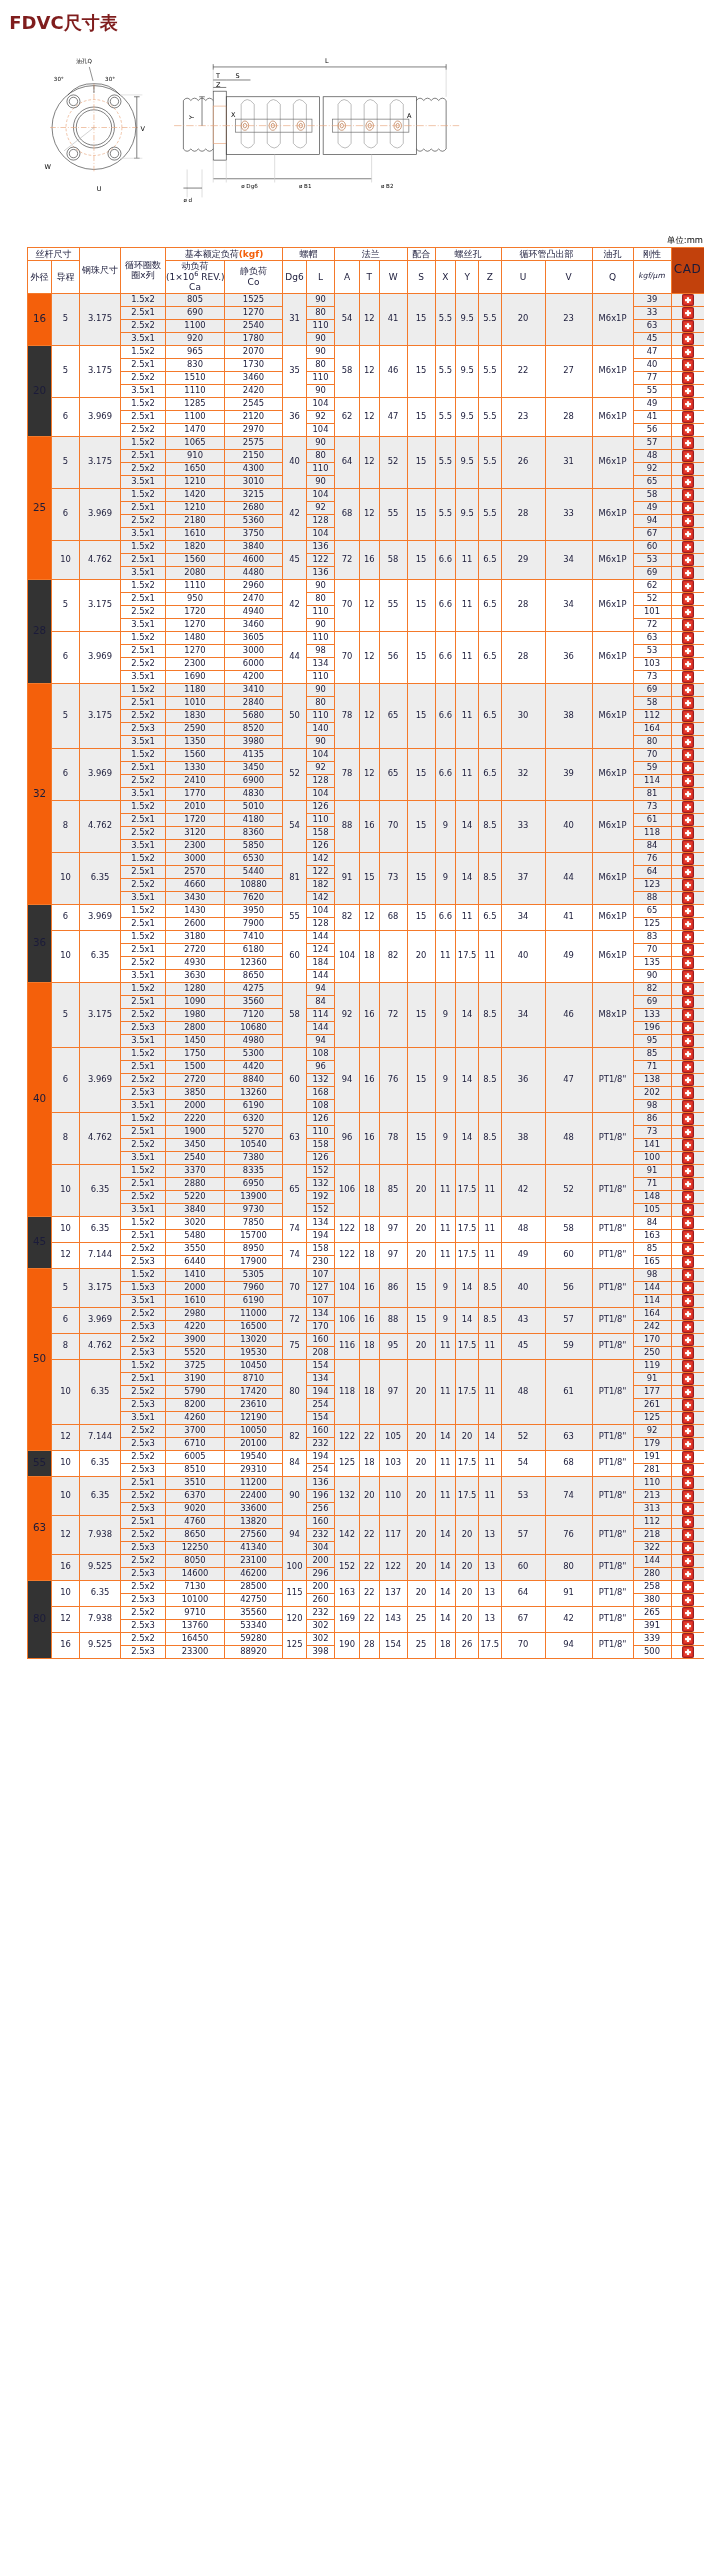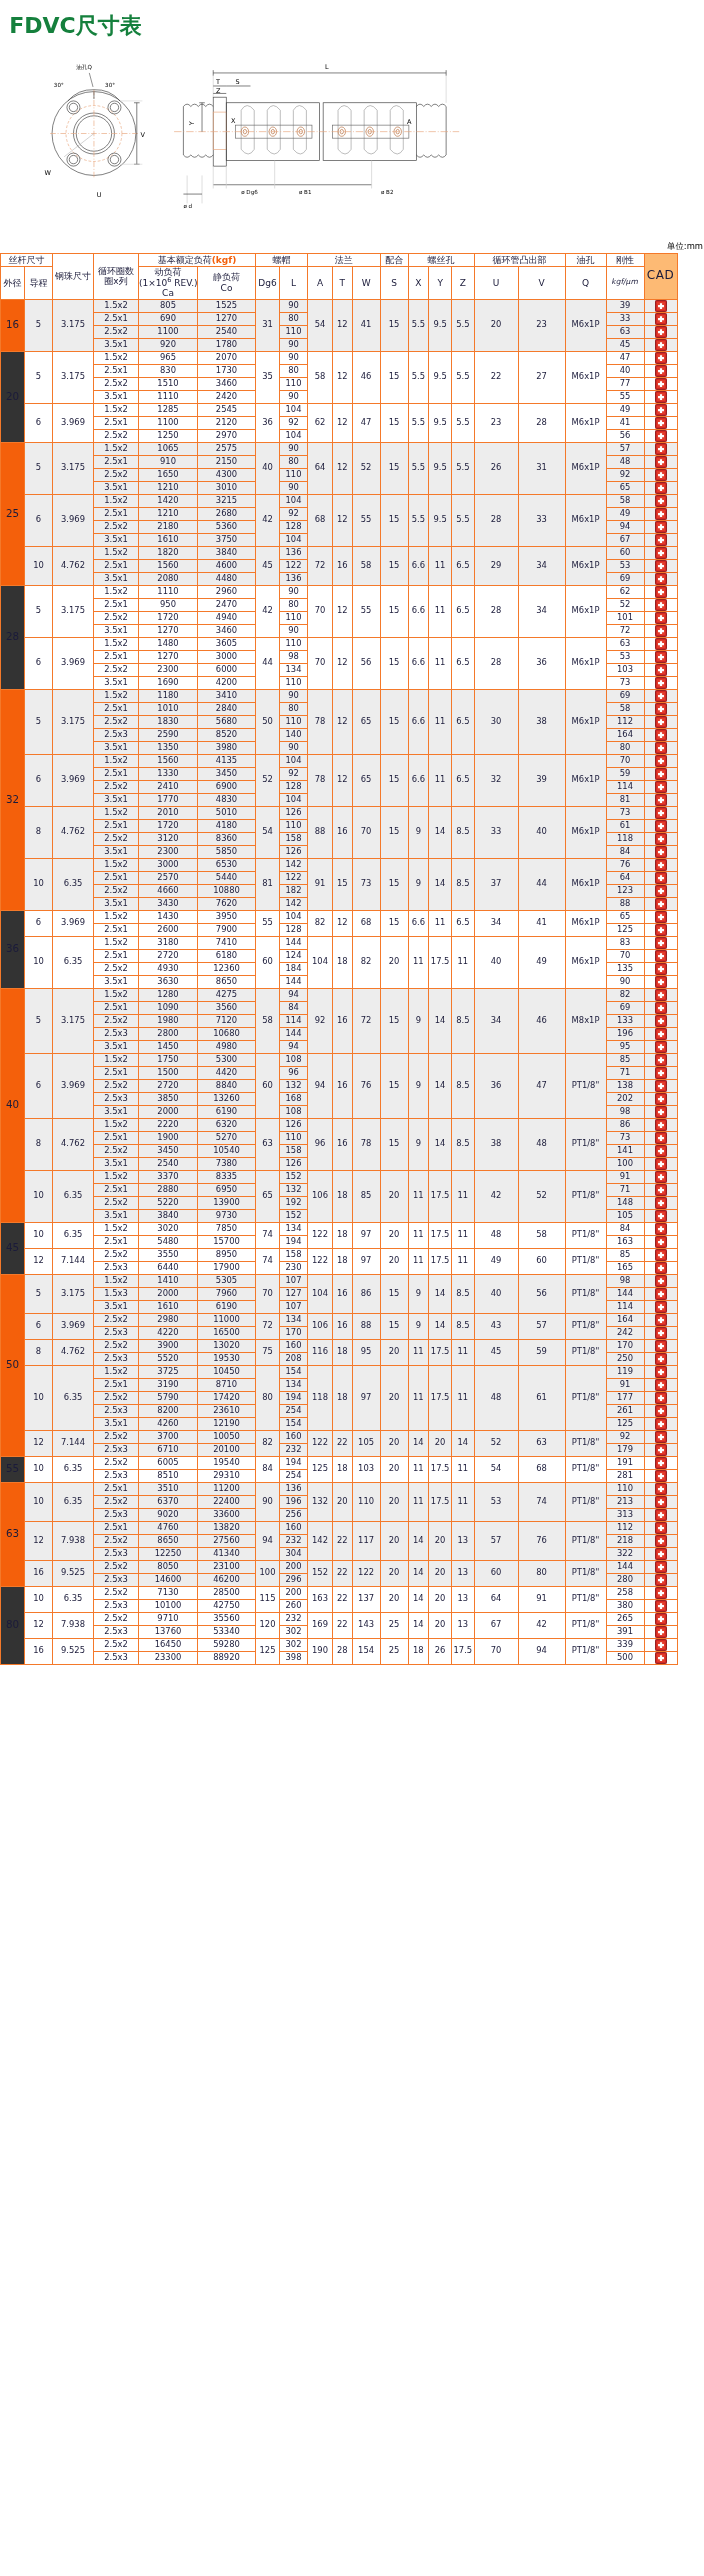--- a/index.html
+++ b/index.html
@@ -8,23 +8,23 @@
     width:705px;
     background:#ffffff;
     font-family:"DejaVu Sans","Liberation Sans",sans-serif;
     color:#1b1b3a;
     -webkit-font-smoothing:none;
   }
   #page { width:705px; position:relative; }
 
   
   .title {
-    font-size:22px;
+    font-size:18px;
     font-weight:bold;
-    color:#15803d;
+    color:#7f1d1d;
     padding:11.2px 0 0 9.3px;
     letter-spacing:0px;
     font-family:"DejaVu Sans","Liberation Sans",sans-serif;
   }
 
   
   .drawing-area{
     position:relative;
     height:196px;
     margin-top:3.7px;
@@ -39,20 +39,21 @@
     padding-right:2px;
     padding-bottom:0.9px;
   }
 
   
   table.spec{
     border-collapse:collapse;
     width:605px;
     table-layout:fixed;
     font-size:8.4px;
+    margin-left:27px;
   }
   table.spec td, table.spec th{
     border:0.9px solid #f4792a;
     text-align:center;
     vertical-align:middle;
     padding:0;
     line-height:1.15;
     font-weight:normal;
     color:#1b1b3a;
     height:13px;
@@ -61,21 +62,21 @@
   }
   th.hd{
     background:#ffffff;
     font-size:9px;
     font-weight:bold;
     color:#000;
   }
   th.hd .unitsmall{ color:#f4600b; font-weight:bold;text-align:right; }
   th.hd .sup{ font-size:6.5px; vertical-align:super; }
   th.cad-hd{
-    background:#fdba74;
+    background:#c2410c;
     color:#ffffff;
     font-size:12px;
     font-weight:bold;
     letter-spacing:0.5px;
   }
   th.kgf-hd{ font-size:7.5px; font-weight:normal; color:#000;font-style:italic; }
 
   
   td.size-orange{
     background:#f4600b;
@@ -459,21 +460,21 @@
           <td class="val-l">92</td>
           <td>41</td>
           <td class="cad-cell"><span class="cadicon"><svg width="12" height="12" viewBox="0 0 13 13">
                 <rect x="0.5" y="0.5" width="12" height="12" rx="1" fill="#cc2222" stroke="#8d1414"></rect>
                 <rect x="1.8" y="1.8" width="9.4" height="9.4" rx="0.6" fill="#e23b2b"></rect>
                 <path d="M5.3 3.4 h2.4 v2.0 h2.0 v2.4 h-2.0 v2.0 h-2.4 v-2.0 h-2.0 v-2.4 h2.0 z" fill="#ffffff"></path>
               </svg></span></td>
         </tr>
         <tr class="band-b">
           <td>2.5x2</td>
-          <td>1250</td>
+          <td>1470</td>
           <td>2970</td>
           <td class="val-l">104</td>
           <td>56</td>
           <td class="cad-cell"><span class="cadicon"><svg width="12" height="12" viewBox="0 0 13 13">
                 <rect x="0.5" y="0.5" width="12" height="12" rx="1" fill="#cc2222" stroke="#8d1414"></rect>
                 <rect x="1.8" y="1.8" width="9.4" height="9.4" rx="0.6" fill="#e23b2b"></rect>
                 <path d="M5.3 3.4 h2.4 v2.0 h2.0 v2.4 h-2.0 v2.0 h-2.4 v-2.0 h-2.0 v-2.4 h2.0 z" fill="#ffffff"></path>
               </svg></span></td>
         </tr>
         <tr class="band-a">

